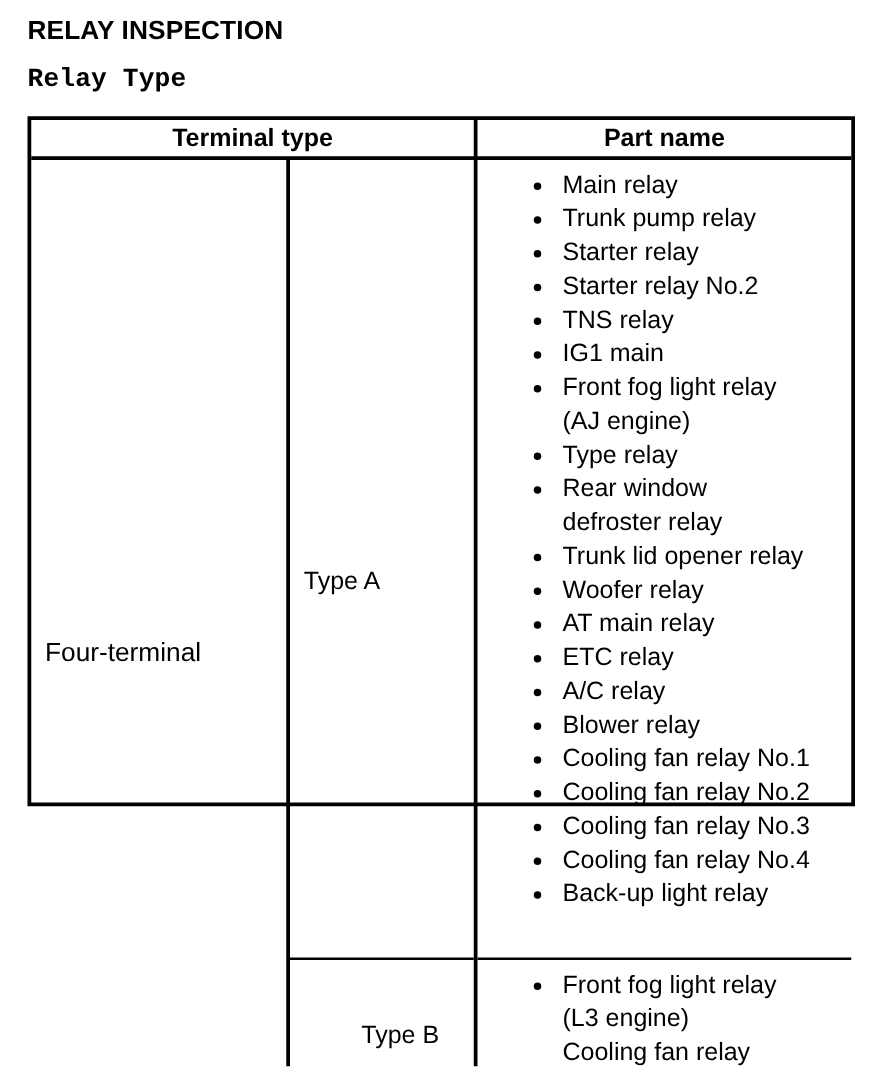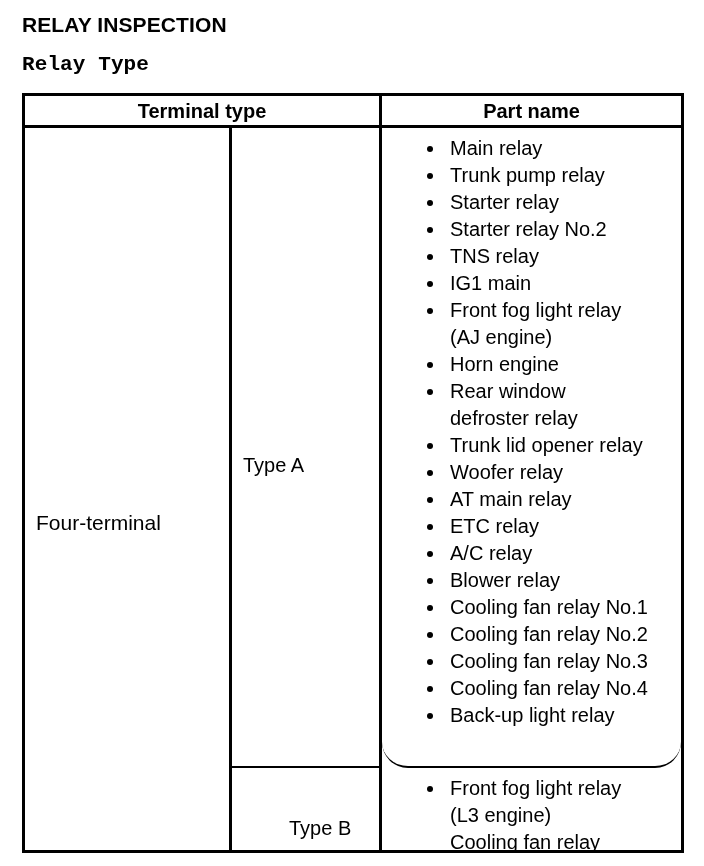--- a/index.html
+++ b/index.html
@@ -45,21 +45,21 @@
     white-space: nowrap;
     font-family: Liberation Mono, monospace;
   }
 
   
   .relay-table {
     position: absolute;
     left: 22px;
     top: 93px;
     width: 662px;
-    height: 760px;
+    height: 552px;
     border: 3px solid #000;
     box-sizing: border-box;
   }
 
   
   .thead {
     position: relative;
     height: 32px;
     border-bottom: 3px solid #000;
     box-sizing: border-box;
@@ -142,21 +142,21 @@
     top: 0;
     width: 299px;
     height: 725px;
     box-sizing: border-box;
   }
   .part-cell {
     position: relative;
     box-sizing: border-box;
     padding: 7px 0 0 0;
   }
-  .part-cell.a { height: 640px; border-bottom: 2px solid #000; border-radius: 26px; }
+  .part-cell.a { height: 640px; border-bottom: 2px solid #000; }
   .part-cell.b { height: 85px; }
 
   .part-list {
     margin: 0;
     padding: 0;
     list-style: none;
   }
   .part-item {
     position: relative;
     font-size: 20px;
@@ -210,21 +210,21 @@
       <div class="col-part">
         <div class="part-cell a">
           <ul class="part-list">
               <li class="part-item"><span class="bullet"></span><span>Main relay</span></li>
               <li class="part-item"><span class="bullet"></span><span>Trunk pump relay</span></li>
               <li class="part-item"><span class="bullet"></span><span>Starter relay</span></li>
               <li class="part-item"><span class="bullet"></span><span>Starter relay No.2</span></li>
               <li class="part-item"><span class="bullet"></span><span>TNS relay</span></li>
               <li class="part-item"><span class="bullet"></span><span>IG1 main</span></li>
               <li class="part-item"><span class="bullet"></span><span>Front fog light relay</span><span class="cont">(AJ engine)</span></li>
-              <li class="part-item"><span class="bullet"></span><span>Horn engine</span></li>
+              <li class="part-item"><span class="bullet"></span><span>Type relay</span></li>
               <li class="part-item"><span class="bullet"></span><span>Rear window</span><span class="cont">defroster relay</span></li>
               <li class="part-item"><span class="bullet"></span><span>Trunk lid opener relay</span></li>
               <li class="part-item"><span class="bullet"></span><span>Woofer relay</span></li>
               <li class="part-item"><span class="bullet"></span><span>AT main relay</span></li>
               <li class="part-item"><span class="bullet"></span><span>ETC relay</span></li>
               <li class="part-item"><span class="bullet"></span><span>A/C relay</span></li>
               <li class="part-item"><span class="bullet"></span><span>Blower relay</span></li>
               <li class="part-item"><span class="bullet"></span><span>Cooling fan relay No.1</span></li>
               <li class="part-item"><span class="bullet"></span><span>Cooling fan relay No.2</span></li>
               <li class="part-item"><span class="bullet"></span><span>Cooling fan relay No.3</span></li>

